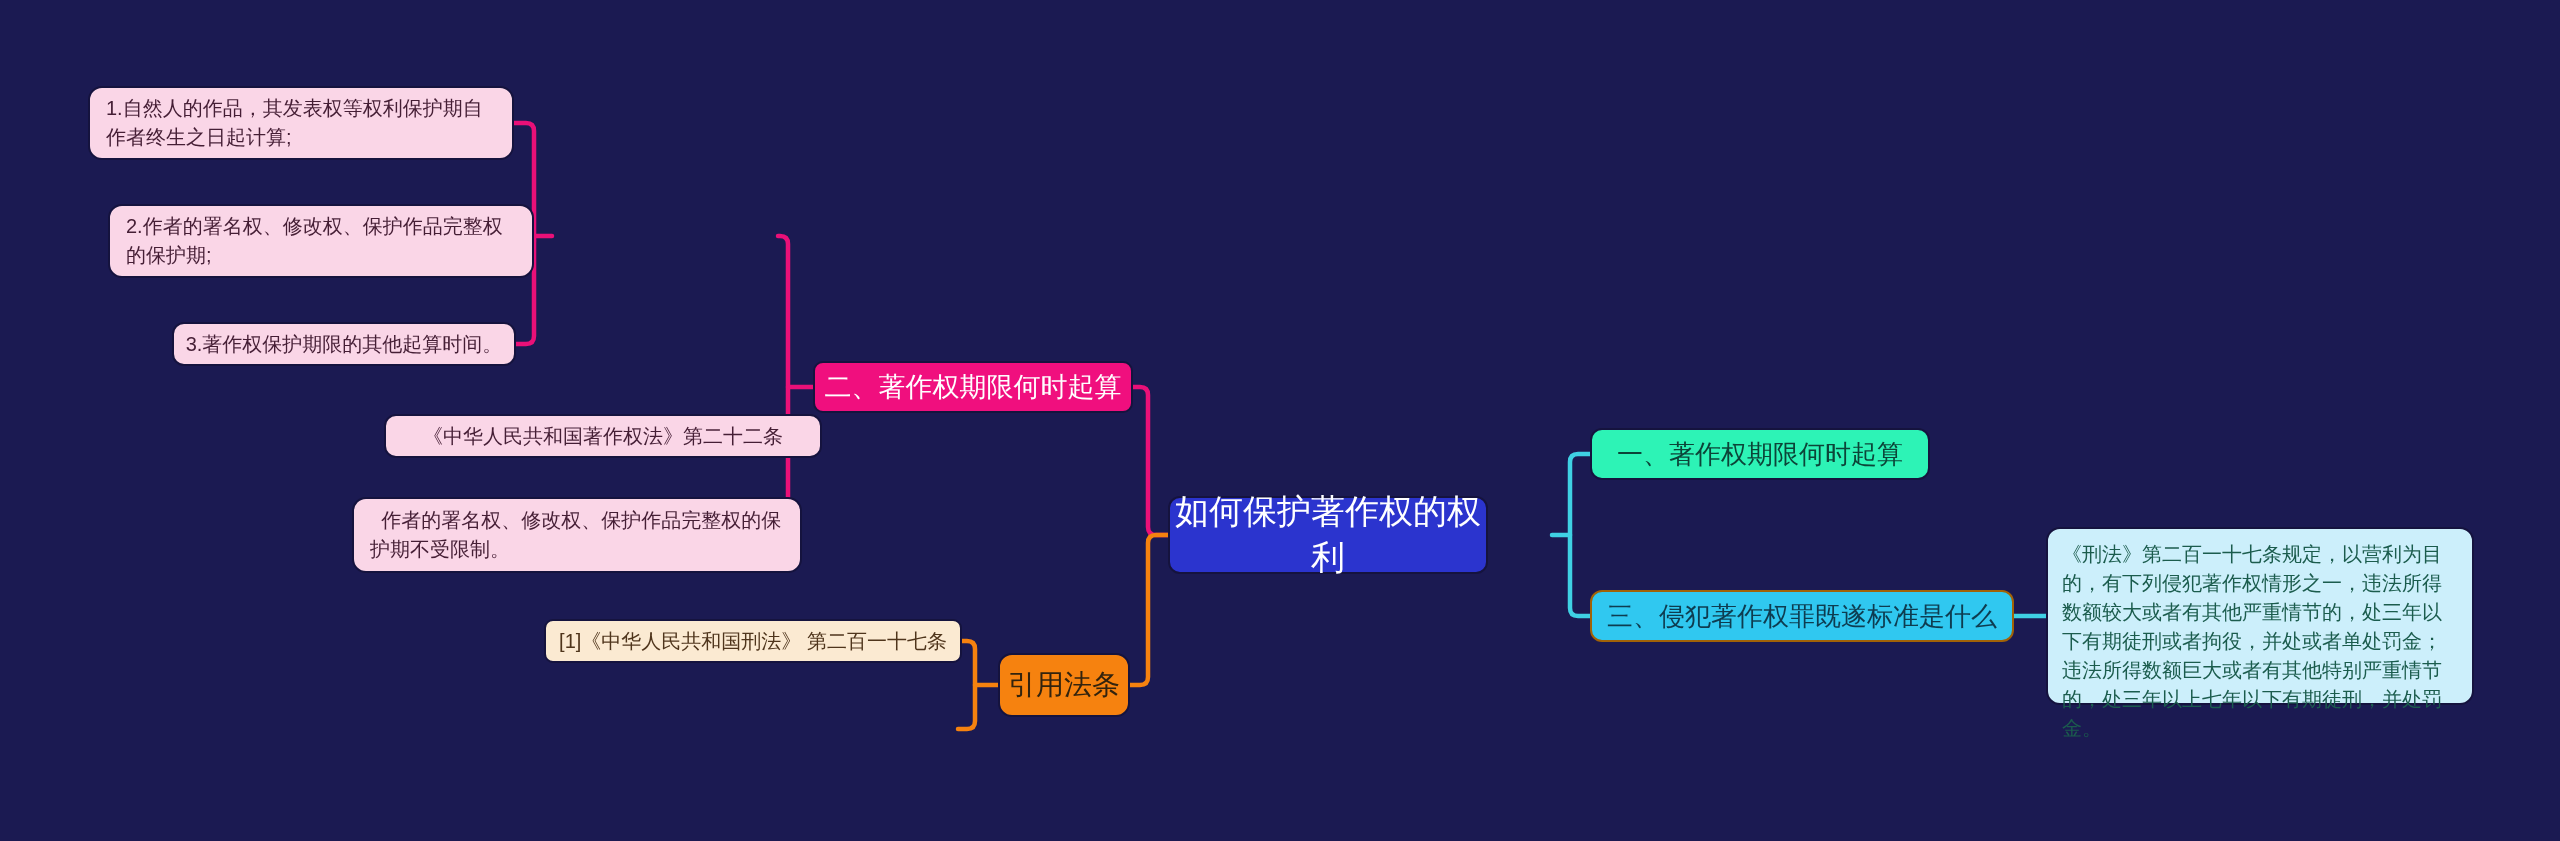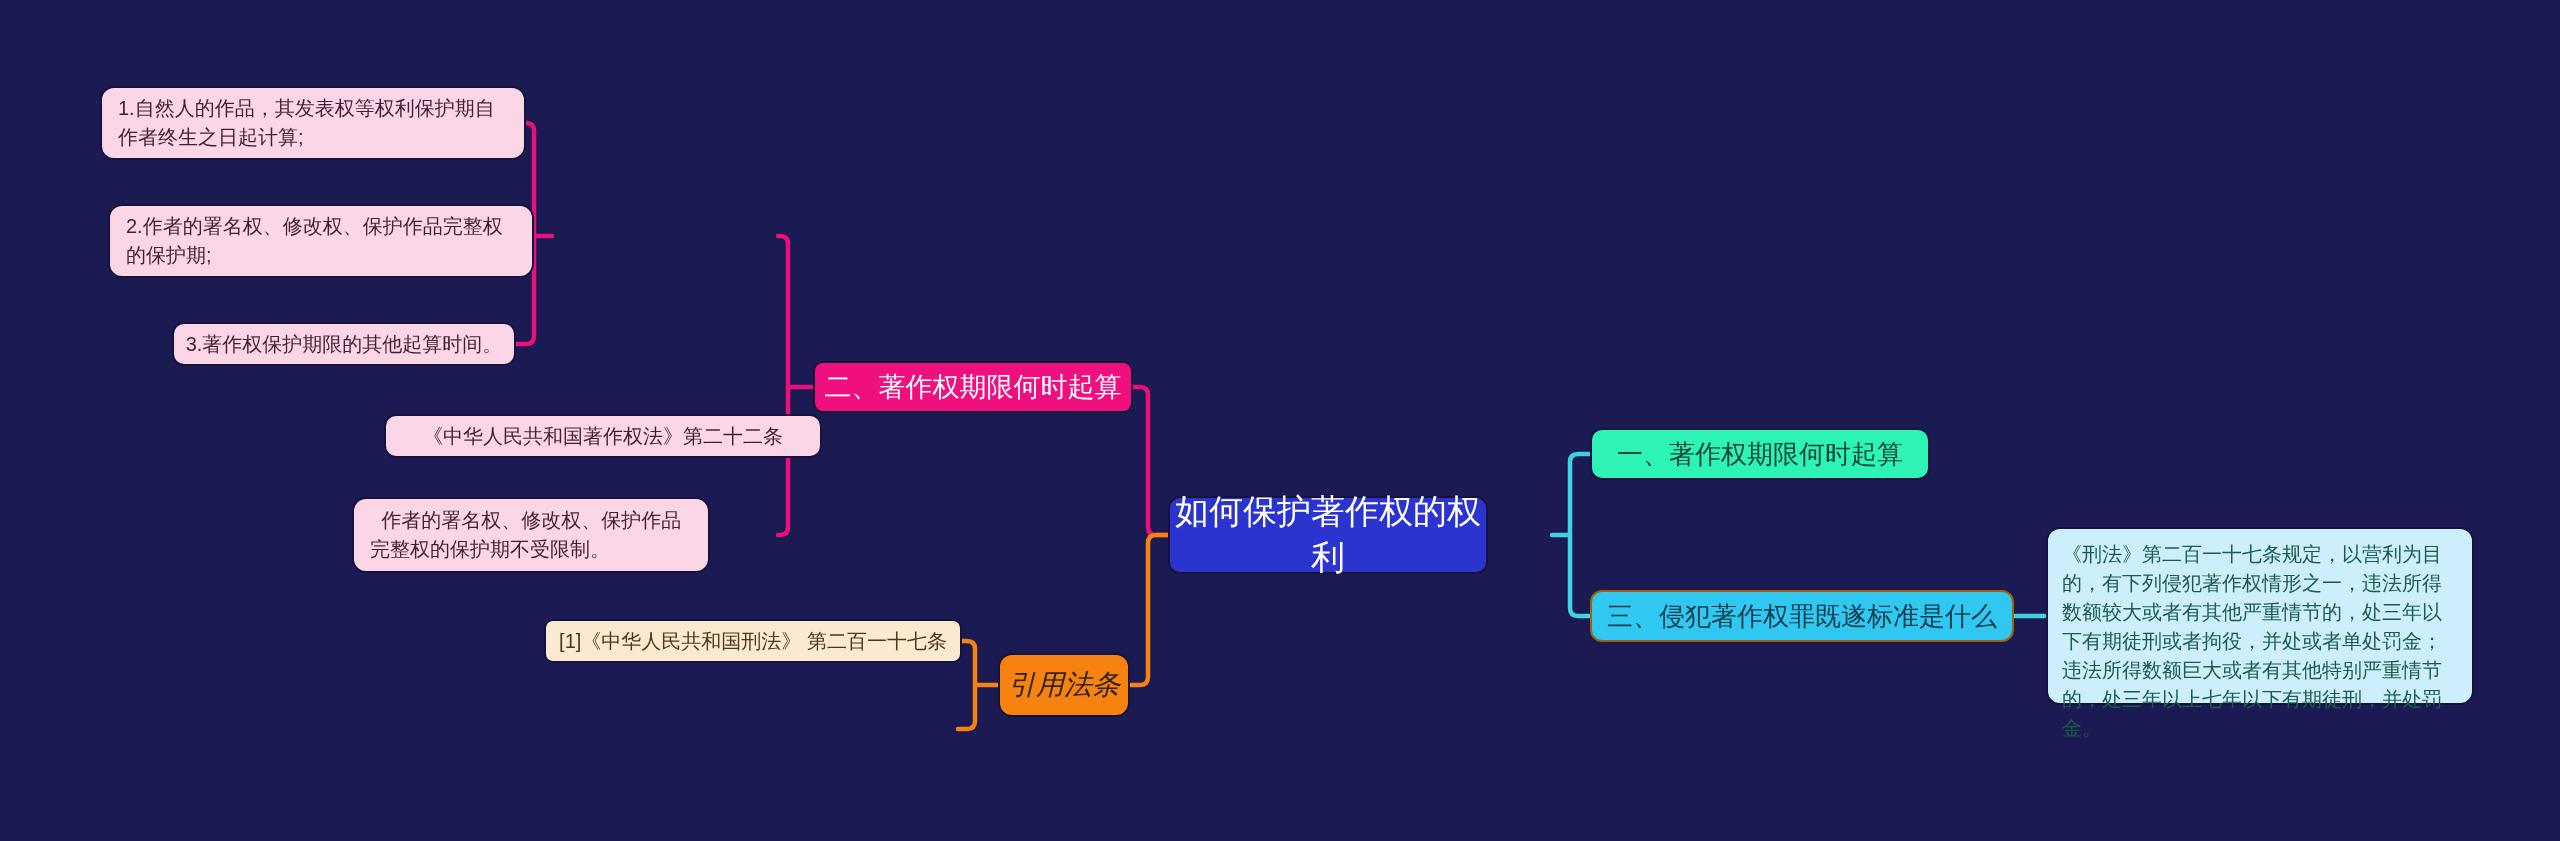--- a/index.html
+++ b/index.html
@@ -19,21 +19,21 @@
   
   .root{background:#2B34CE;color:#FFFFFF;border:2px solid #15133E;border-radius:12px;
         font-size:34px;}
   
   .spring{background:#2DF3B6;color:#0C4438;border:2px solid #15133E;border-radius:12px;font-size:26px;}
   .cyan{background:#30C8F0;color:#0E3C50;border:2px solid #a16207;border-radius:12px;font-size:26px;}
   
   .note{background:#CCEFFB;color:#1B5C4D;border:2px solid #15133E;border-radius:14px;
         font-size:20px;line-height:29px;padding:11px 14px;align-items:flex-start;text-align:left;}
   
-  .orange{background:#F6820F;color:#32230E;border:2px solid #15133E;border-radius:14px;font-size:28px;font-style:italic;}
+  .orange{background:#F6820F;color:#32230E;border:2px solid #15133E;border-radius:14px;font-size:28px;}
   
   .cream{background:#FBEAD2;color:#4F351C;border:2px solid #15133E;border-radius:9px;font-size:20px;}
 </style>
 </head>
 <body>
 
 <div id="canvas">
 
   <svg class="connectors" viewBox="0 0 2560 841">
     <g stroke="#EA1078" stroke-width="4.5" fill="none" stroke-linecap="round">
@@ -50,32 +50,32 @@
       <path d="M962,641 H967 Q975,641 975,649 V721 Q975,729 967,729 H958"></path>
       <path d="M975,685 H998"></path>
     </g>
     <g stroke="#3FD1E4" stroke-width="4.5" fill="none" stroke-linecap="round">
       <path d="M1552,535 H1570"></path>
       <path d="M1590,454 H1578 Q1570,454 1570,462 V608 Q1570,616 1578,616 H1590"></path>
       <path d="M2014,616 H2046"></path>
     </g>
   </svg>
 
-  <div class="node pink leftalign" style="left:100px;top:86px;width:426px;height:74px;">1.自然人的作品，其发表权等权利保护期自作者终生之日起计算;</div>
+  <div class="node pink leftalign" style="left:88px;top:86px;width:426px;height:74px;">1.自然人的作品，其发表权等权利保护期自作者终生之日起计算;</div>
 
   <div class="node pink leftalign" style="left:88px;top:204px;width:426px;height:74px;margin-left:20px;">2.作者的署名权、修改权、保护作品完整权的保护期;</div>
 
   <div class="node pink single" style="left:172px;top:322px;width:344px;height:44px;">3.著作权保护期限的其他起算时间。</div>
 
 
   <div class="node magenta" style="left:813px;top:361px;width:320px;height:52px;">二、著作权期限何时起算</div>
 
   <div class="node pink single" style="left:384px;top:414px;width:438px;height:44px;font-size:20px;">《中华人民共和国著作权法》第二十二条</div>
 
-  <div class="node pink leftalign prewrap" style="left:352px;top:497px;width:358px;height:76px;">  作者的署名权、修改权、保护作品完整权的保护期不受限制。</div>
+  <div class="node pink leftalign prewrap" style="left:352px;top:497px;width:450px;height:76px;">  作者的署名权、修改权、保护作品完整权的保护期不受限制。</div>
 
   <div class="node root" style="left:1168px;top:496px;width:320px;height:78px;">如何保护著作权的权利</div>
 
   <div class="node spring" style="left:1590px;top:428px;width:340px;height:52px;">一、著作权期限何时起算</div>
 
   <div class="node cyan" style="left:1590px;top:590px;width:424px;height:52px;">三、侵犯著作权罪既遂标准是什么</div>
 
   <div class="node note" style="left:2046px;top:527px;width:428px;height:178px;">《刑法》第二百一十七条规定，以营利为目的，有下列侵犯著作权情形之一，违法所得数额较大或者有其他严重情节的，处三年以下有期徒刑或者拘役，并处或者单处罚金；违法所得数额巨大或者有其他特别严重情节的，处三年以上七年以下有期徒刑，并处罚金。</div>
 
   <div class="node orange" style="left:998px;top:653px;width:132px;height:64px;">引用法条</div>

